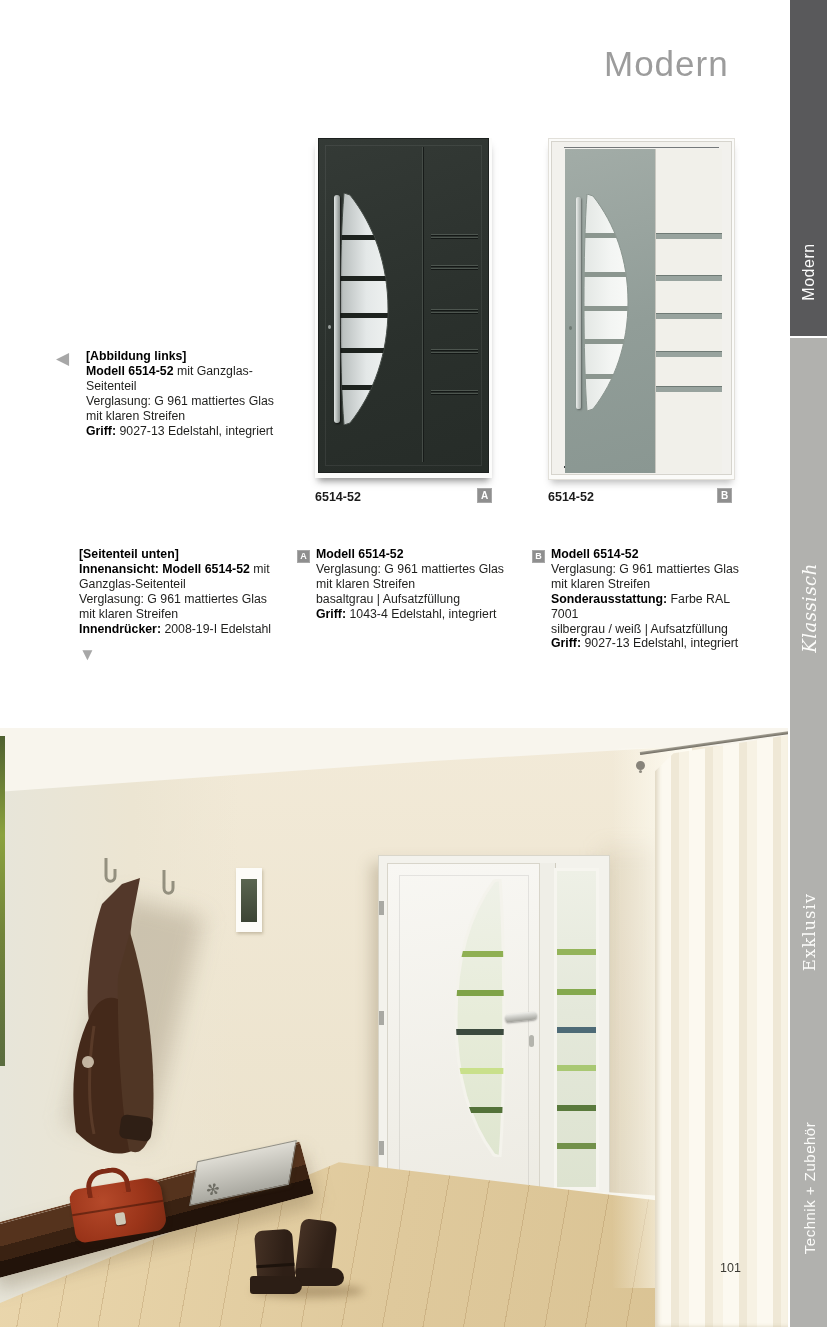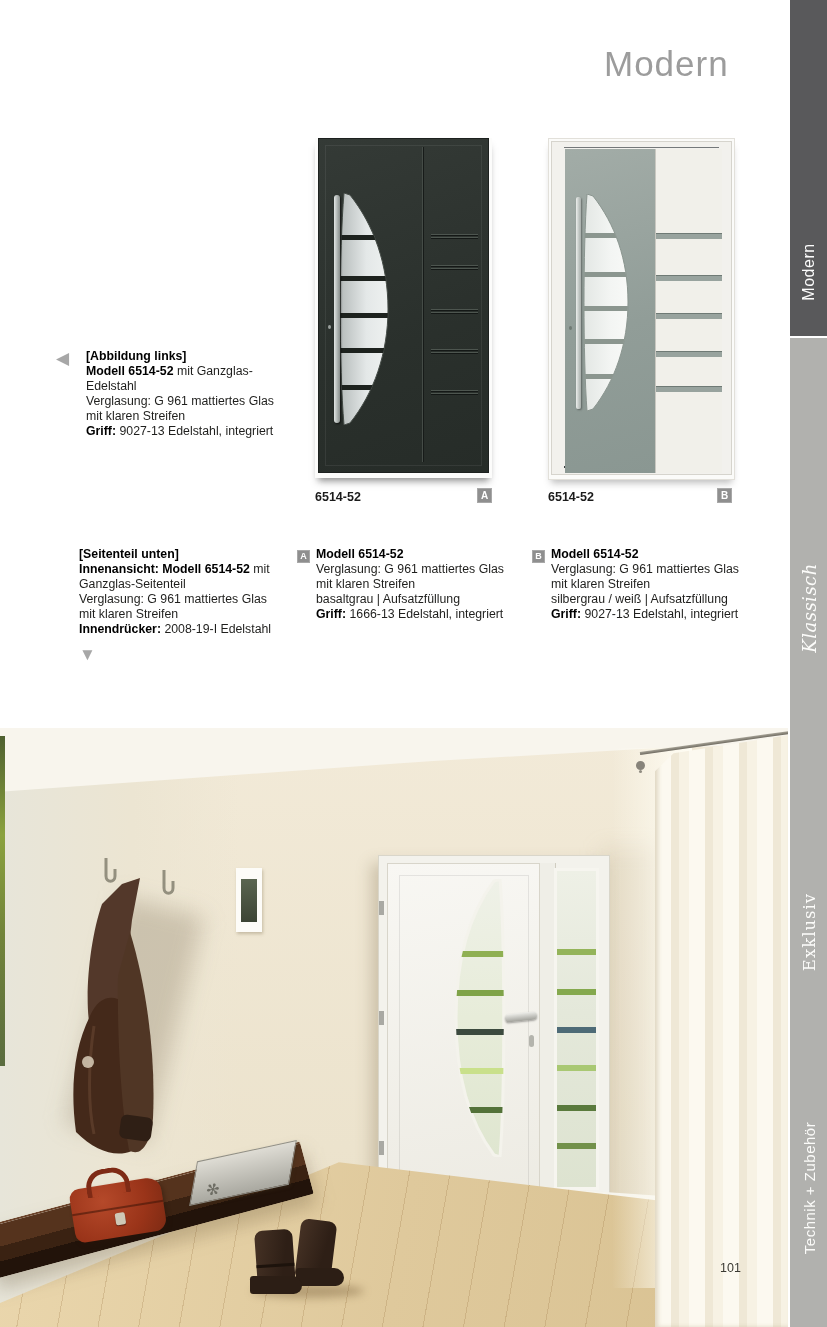--- a/index.html
+++ b/index.html
@@ -196,46 +196,47 @@
   <div class="abs badge" style="left:477px;top:488px">A</div>
   <div class="abs fig-label" style="left:548px;top:490px">6514-52</div>
   <div class="abs badge" style="left:717px;top:488px">B</div>
 
   <div class="abs pointer" style="left:56px;top:350px">◀</div>
   <div class="abs pointer" style="left:79px;top:646px">▼</div>
 
   <div class="abs txtblock" style="left:86px;top:349px">
       <div class="tline"><span class="bold">[Abbildung links]</span></div>
       <div class="tline"><span class="bold">Modell 6514-52</span><span> mit Ganzglas-</span></div>
-      <div class="tline"><span>Edelstahl</span></div>
+      <div class="tline"><span>Seitenteil</span></div>
       <div class="tline"><span>Verglasung: G 961 mattiertes Glas</span></div>
       <div class="tline"><span>mit klaren Streifen</span></div>
       <div class="tline"><span class="bold">Griff:</span><span> 9027-13 Edelstahl, integriert</span></div>
     </div>
   <div class="abs txtblock" style="left:79px;top:547px">
       <div class="tline"><span class="bold">[Seitenteil unten]</span></div>
       <div class="tline"><span class="bold">Innenansicht: Modell 6514-52</span><span> mit</span></div>
       <div class="tline"><span>Ganzglas-Seitenteil</span></div>
       <div class="tline"><span>Verglasung: G 961 mattiertes Glas</span></div>
       <div class="tline"><span>mit klaren Streifen</span></div>
       <div class="tline"><span class="bold">Innendrücker:</span><span> 2008-19-I Edelstahl</span></div>
     </div>
   <div class="abs badge small" style="left:297px;top:550px">A</div>
   <div class="abs txtblock" style="left:316px;top:547px">
       <div class="tline"><span class="bold">Modell 6514-52</span></div>
       <div class="tline"><span>Verglasung: G 961 mattiertes Glas</span></div>
       <div class="tline"><span>mit klaren Streifen</span></div>
       <div class="tline"><span>basaltgrau | Aufsatzfüllung</span></div>
-      <div class="tline"><span class="bold">Griff:</span><span> 1666-13 Edelstahl, integriert</span></div>
+      <div class="tline"><span class="bold">Griff:</span><span> 1043-4 Edelstahl, integriert</span></div>
     </div>
   <div class="abs badge small" style="left:532px;top:550px">B</div>
   <div class="abs txtblock" style="left:551px;top:547px">
       <div class="tline"><span class="bold">Modell 6514-52</span></div>
       <div class="tline"><span>Verglasung: G 961 mattiertes Glas</span></div>
       <div class="tline"><span>mit klaren Streifen</span></div>
+      <div class="tline"><span class="bold">Sonderausstattung:</span><span> Farbe RAL 7001</span></div>
       <div class="tline"><span>silbergrau / weiß | Aufsatzfüllung</span></div>
       <div class="tline"><span class="bold">Griff:</span><span> 9027-13 Edelstahl, integriert</span></div>
     </div>
 
   <div class="abs photo">
     <div class="ph-leftwall"></div>
     <div class="ph-ceiling"></div>
     <div class="ph-green"></div>
     <div class="ph-wallshadow"></div>
 

